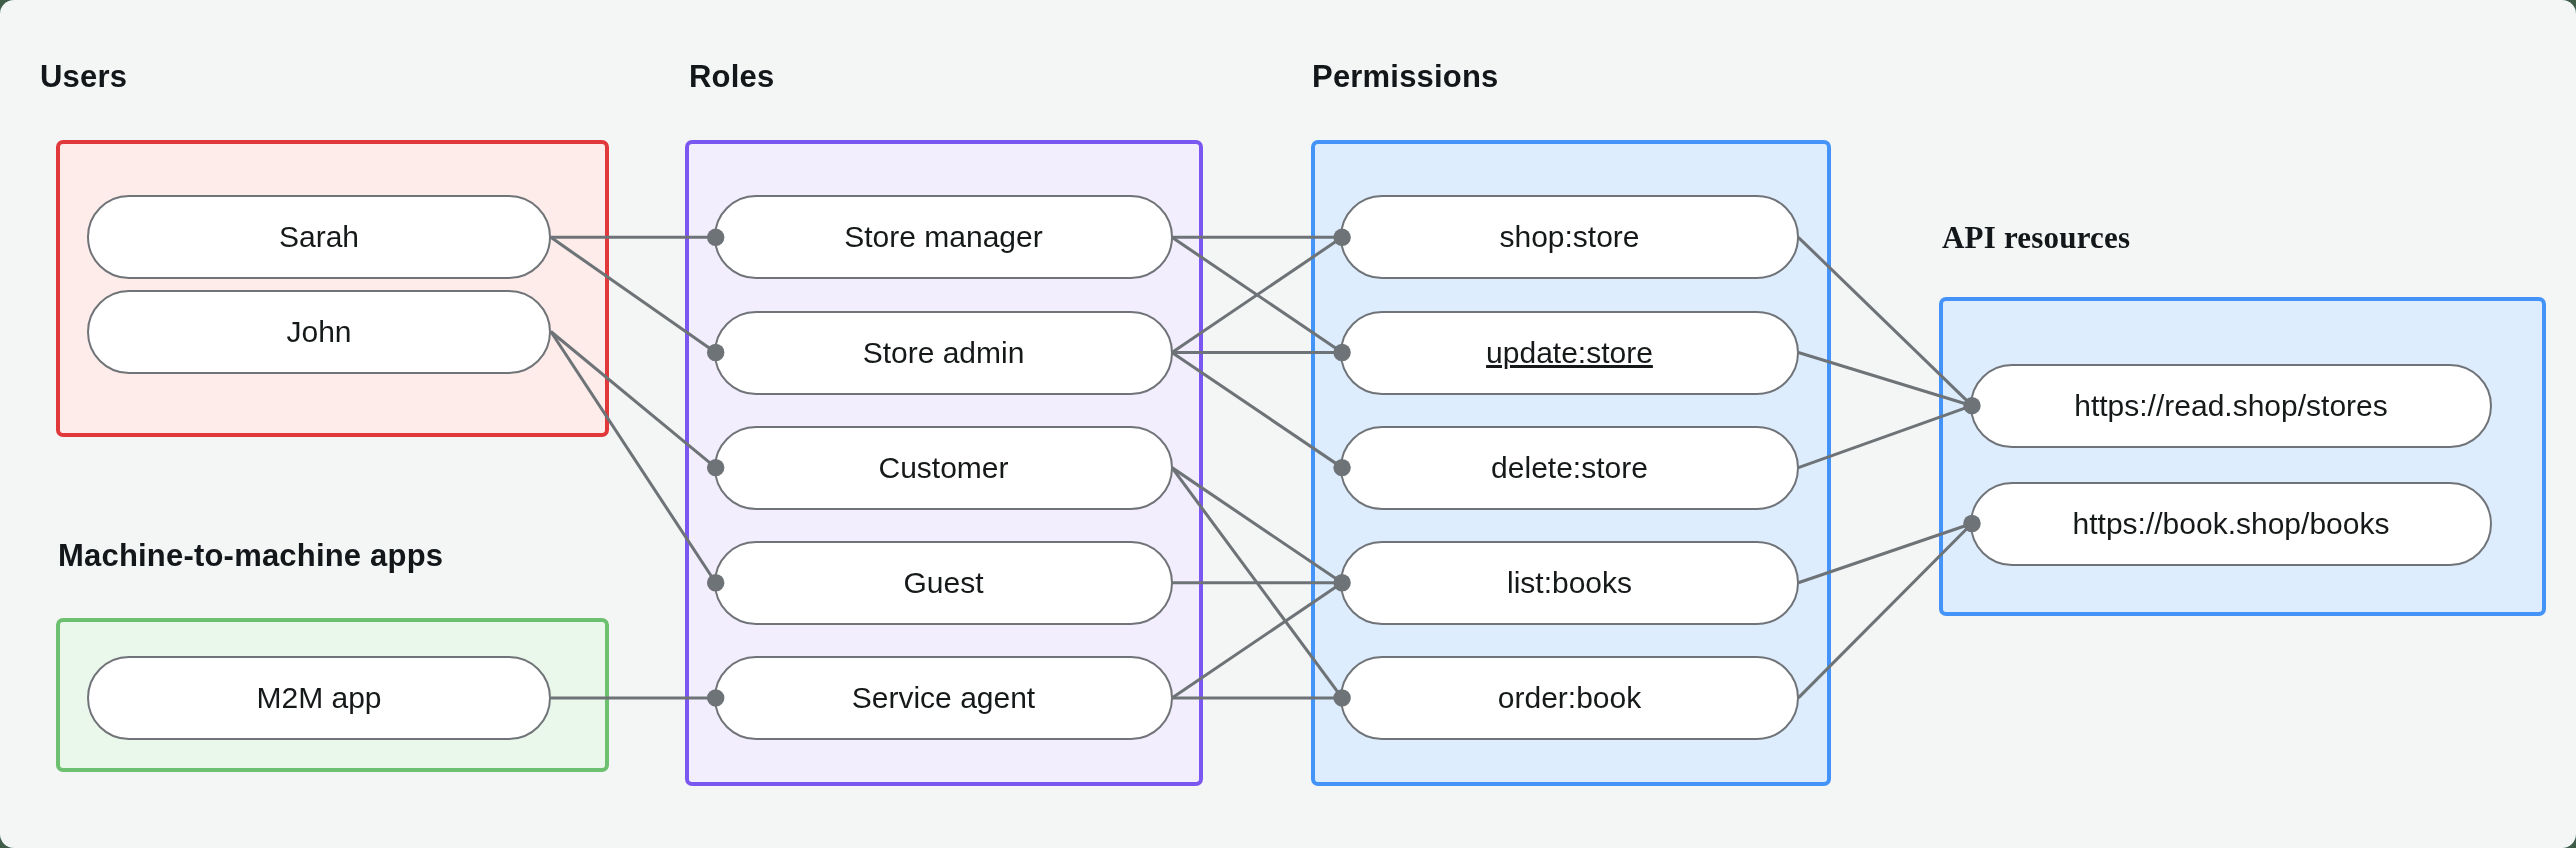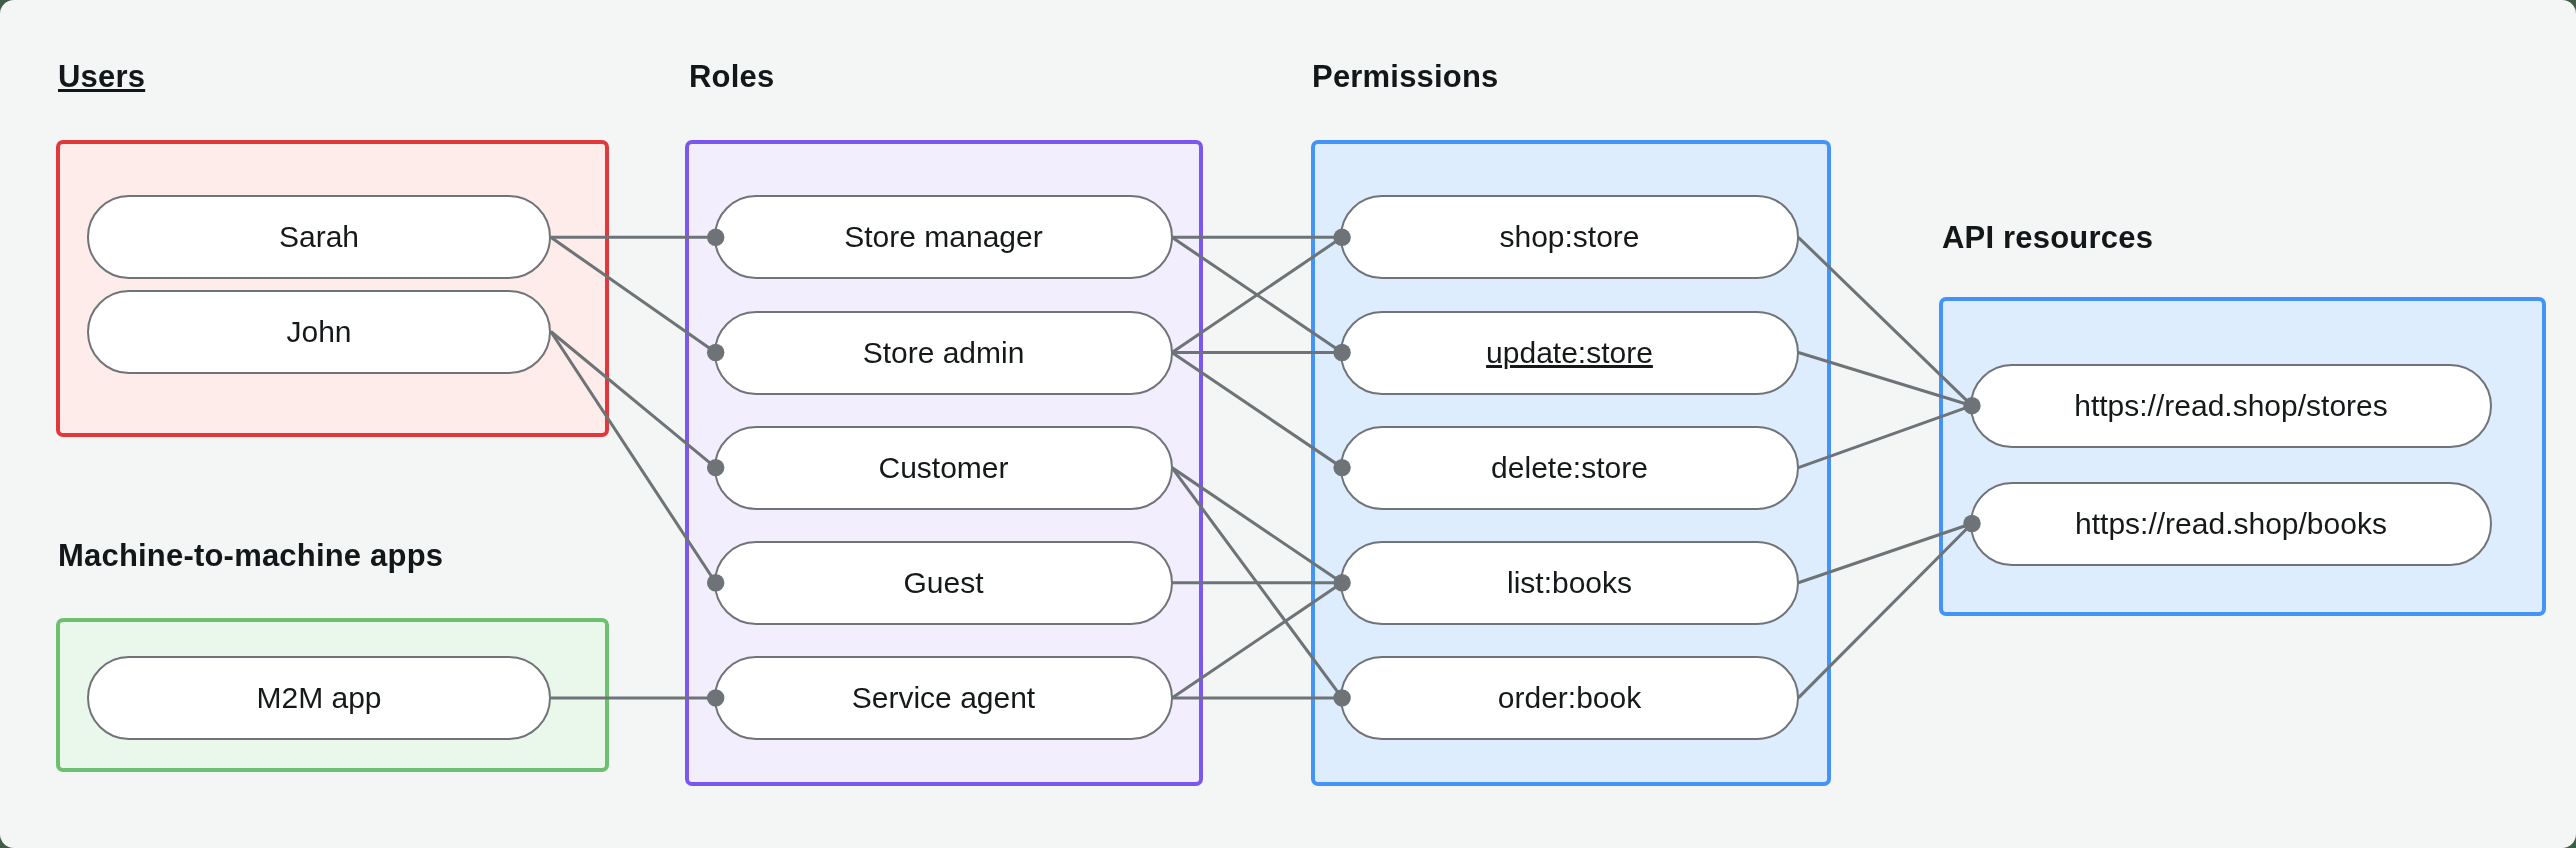--- a/index.html
+++ b/index.html
@@ -28,25 +28,25 @@
     position: absolute;
     border-radius: 7px;
     box-sizing: border-box;
   }
   .box-users       { left: 56px;  top: 140px; width: 553px; height: 297px; border: 4.4px solid #e0383b; background: #fdecea; }
   .box-m2m         { left: 56px;  top: 618px; width: 553px; height: 154px; border: 4.4px solid #6cc06f; background: #eaf7eb; }
   .box-roles       { left: 685px; top: 140px; width: 518px; height: 646px; border: 4.4px solid #7b57f2; background: #f3eefe; }
   .box-permissions { left: 1311px; top: 140px; width: 520px; height: 646px; border: 4.4px solid #4493f8; background: #ddedfd; }
   .box-api         { left: 1939px; top: 297px; width: 607px; height: 319px; border: 4.4px solid #4493f8; background: #ddedfd; }
 
-  .title-users       { left: 58px;   top: 59px; text-decoration: underline;  }
+  .title-users       { left: 40px;   top: 59px;  }
   .title-m2m         { left: 58px;   top: 538px; }
   .title-roles       { left: 689px;  top: 59px;  }
   .title-permissions { left: 1312px; top: 59px;  }
-  .title-api         { left: 1942px; top: 220px; }
+  .title-api         { left: 1942px; top: 220px; font-family: Liberation Serif, serif; }
 
   .pill {
     position: absolute;
     height: 84px;
     background: #ffffff;
     border: 2.6px solid #707478;
     border-radius: 42px;
     box-sizing: border-box;
     display: flex;
     align-items: center;
@@ -112,21 +112,21 @@
   <div class="pill n-service-agent">Service agent</div>
   <div class="pill n-guest">Guest</div>
 
   <div class="pill n-read-store">shop:store</div>
   <div class="pill n-update-store">update:store</div>
   <div class="pill n-delete-store">delete:store</div>
   <div class="pill n-list-books">list:books</div>
   <div class="pill n-order-book">order:book</div>
 
   <div class="pill n-stores">https://read.shop/stores</div>
-  <div class="pill n-books">https://read.shop/books</div>
+  <div class="pill n-books">https://book.shop/books</div>
 
   <svg class="edges" xmlns="http://www.w3.org/2000/svg" viewBox="0 0 2952 972" width="2576" height="848">
       <line x1="631" y1="272" x2="820" y2="272" stroke="#6e7377" stroke-width="3.5"></line>
       <line x1="631" y1="272" x2="820" y2="404" stroke="#6e7377" stroke-width="3.5"></line>
       <line x1="631" y1="380" x2="820" y2="536" stroke="#6e7377" stroke-width="3.5"></line>
       <line x1="631" y1="380" x2="820" y2="668" stroke="#6e7377" stroke-width="3.5"></line>
       <line x1="631" y1="800" x2="820" y2="800" stroke="#6e7377" stroke-width="3.5"></line>
       <line x1="1343" y1="272" x2="1538" y2="272" stroke="#6e7377" stroke-width="3.5"></line>
       <line x1="1343" y1="272" x2="1538" y2="404" stroke="#6e7377" stroke-width="3.5"></line>
       <line x1="1343" y1="404" x2="1538" y2="272" stroke="#6e7377" stroke-width="3.5"></line>

